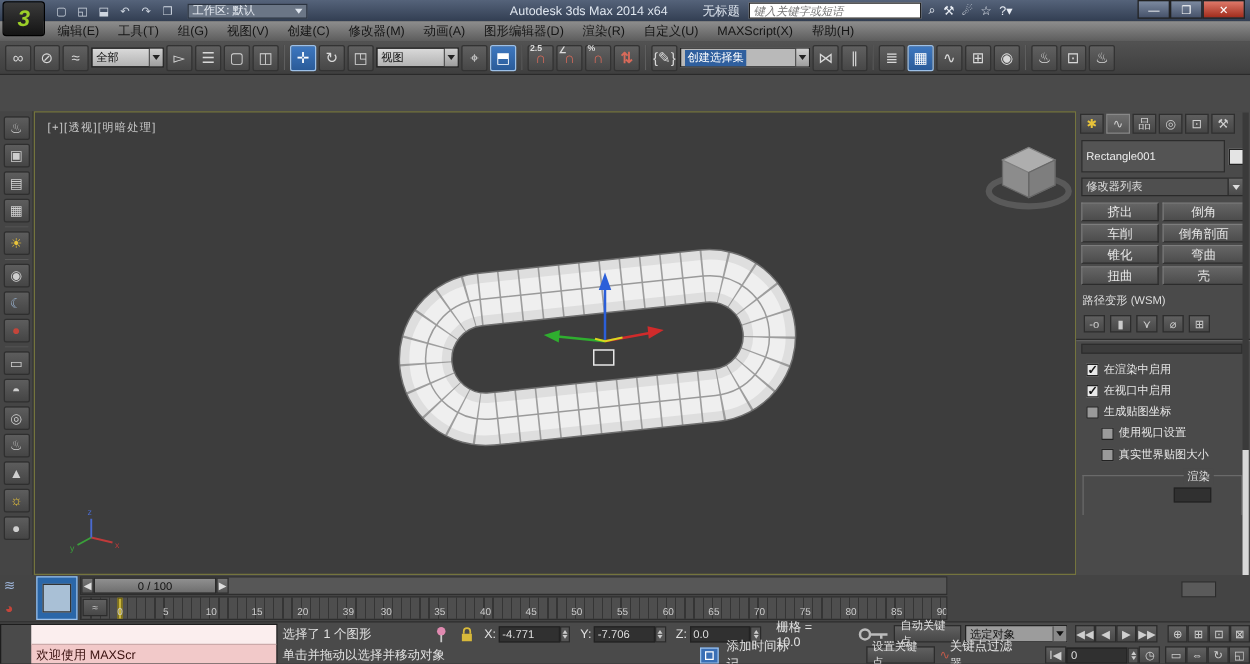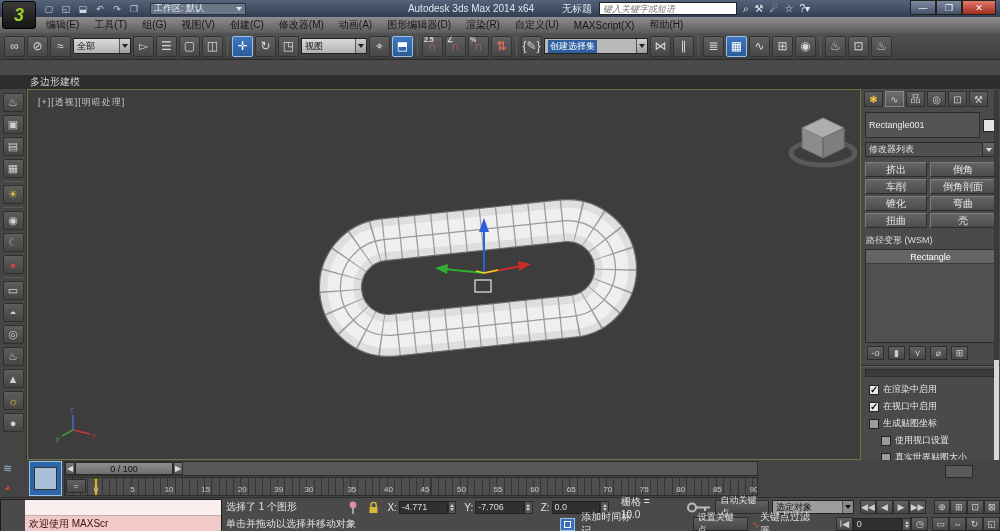--- a/index.html
+++ b/index.html
@@ -269,23 +269,20 @@
     <div class="tbtn active">▦</div>
     <div class="tbtn">∿</div>
     <div class="tbtn">⊞</div>
     <div class="tbtn">◉</div>
     <div class="tsep"></div>
     <div class="tbtn">♨</div>
     <div class="tbtn">⊡</div>
     <div class="tbtn">♨</div>
   </div>
 
-  <div class="ribbon2">
-    <span>多边形建模</span>
-  </div>
 
   <div class="lefttools">
     <div class="ltbtn">♨</div>
     <div class="ltbtn">▣</div>
     <div class="ltbtn">▤</div>
     <div class="ltbtn">▦</div>
     <div class="ltsep"></div>
     <div class="ltbtn yellow">☀</div>
     <div class="ltsep"></div>
     <div class="ltbtn">◉</div>
@@ -375,23 +372,20 @@
       <div class="modbtn">挤出</div>
       <div class="modbtn">倒角</div>
       <div class="modbtn">车削</div>
       <div class="modbtn">倒角剖面</div>
       <div class="modbtn">锥化</div>
       <div class="modbtn">弯曲</div>
       <div class="modbtn">扭曲</div>
       <div class="modbtn">壳</div>
     </div>
     <div class="wsmlabel">路径变形 (WSM)</div>
-    <div class="stack">
-      <div class="stackrow">Rectangle</div>
-    </div>
     <div class="stacktools">
       <div class="stbtn">-o</div>
       <div class="stbtn">▮</div>
       <div class="stbtn">⋎</div>
       <div class="stbtn">⌀</div>
       <div class="stbtn">⊞</div>
     </div>
     <div class="cpsep"></div>
     <div class="rollhead"></div>
 

